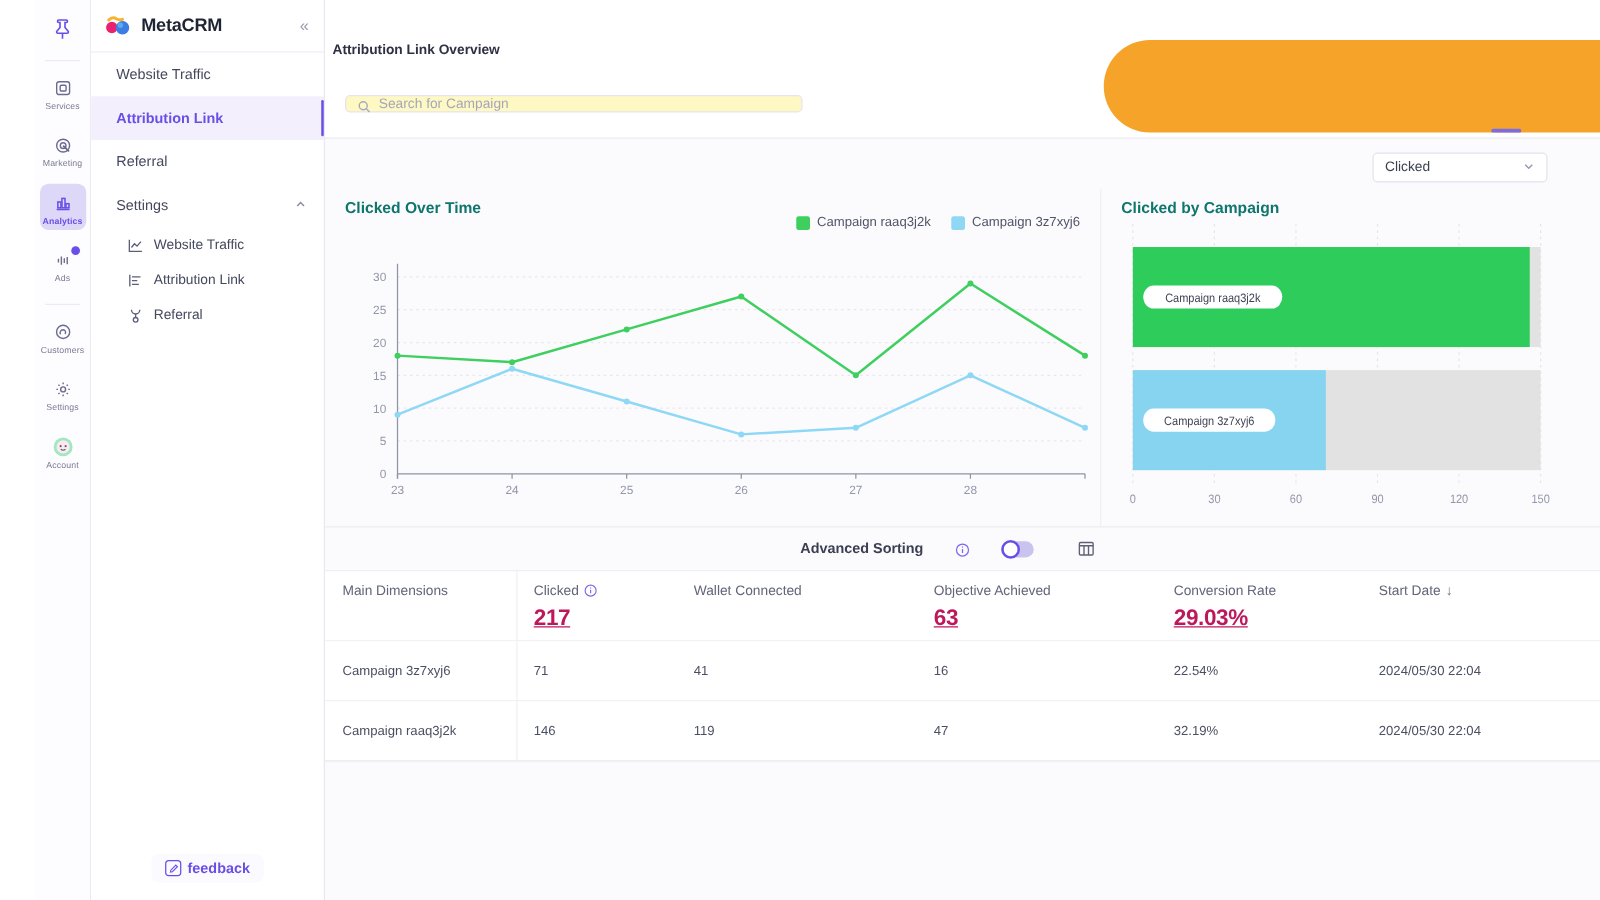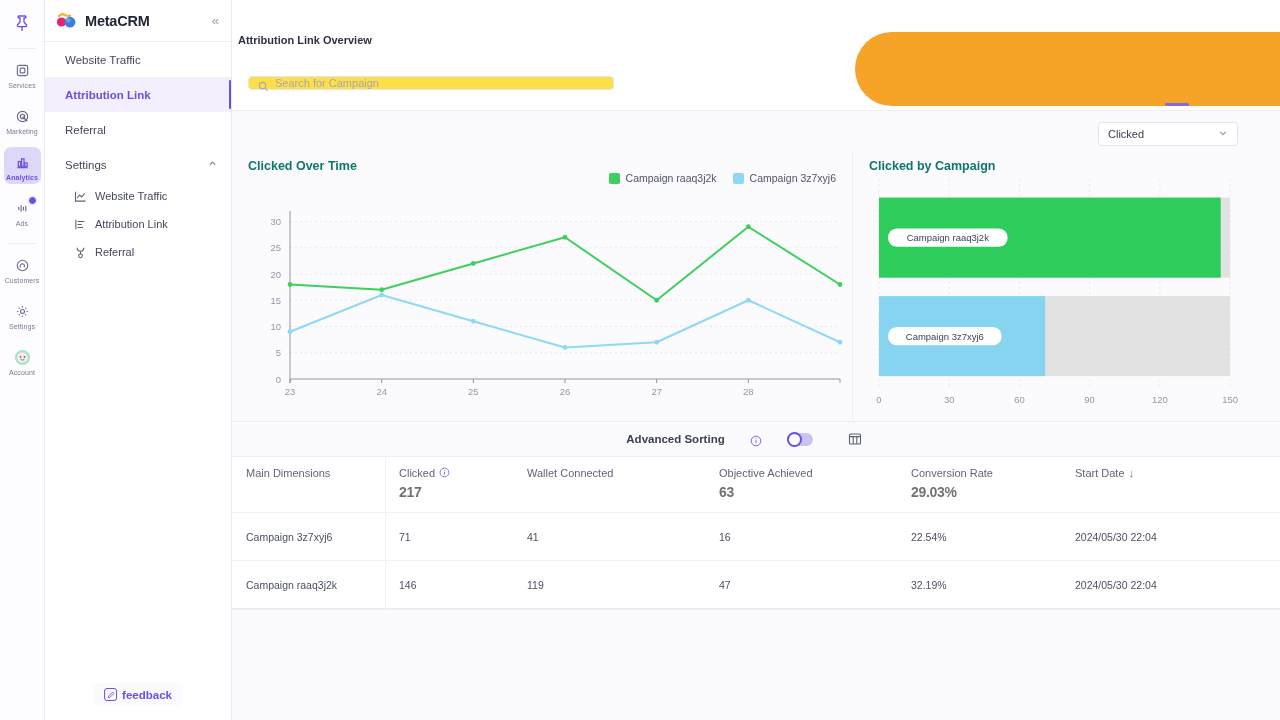--- a/index.html
+++ b/index.html
@@ -2,21 +2,21 @@
 <html><head>
 <meta charset="utf-8">
 <style>
   * { box-sizing: border-box; margin: 0; padding: 0; }
   html, body {
     width: 1280px; height: 720px;
     font-family: "Liberation Sans", sans-serif;
     background: #ffffff;
     overflow: hidden;
   }
-  .app { position: relative; width: 1280px; height: 720px; display: flex; }
+  .app { position: relative; width: 1280px; height: 720px; display: flex; padding-left: 28px; }
 
   
   .rail {
     width: 45px; height: 720px;
     background: #fdfdff;
     border-right: 1px solid #eceaf5;
     display: flex; flex-direction: column; align-items: center;
     padding-top: 8px;
     flex: 0 0 45px;
   }
@@ -89,21 +89,21 @@
   .main-head { height: 110px; position: relative; background: #ffffff; }
   .page-title {
     position: absolute; left: 6px; top: 34px;
     font-size: 11px; font-weight: 700; color: #2d3142;
   }
   .search-box {
     position: absolute; left: 16px; top: 76px;
     width: 366px; height: 14px;
     border: 1px solid #e6e4f0; border-radius: 4px;
     display: flex; align-items: center; gap: 6px; padding: 0 9px;
-    background: #fde047;
+    background: #fef9c3;
     justify-content: flex-end;
   }
   .search-box .s-ico { color: #a8a8bd; width: 11px; height: 11px; flex:0 0 11px;}
   .search-box input {
     border: none; outline: none; font-size: 11px; color: #44485c;
     font-family: "Liberation Sans", sans-serif; width: 100%; background: transparent;
   }
   .search-box input::placeholder { color: #a6a6ba; }
   .orange-banner {
     position: absolute; left: 623px; top: 32px;
@@ -157,21 +157,21 @@
     width: 15px; height: 15px; border-radius: 50%;
     background: #fff; border: 2.5px solid #6b4ee6;
   }
   .col-ico { width: 14px; height: 14px; color: #5d6174; margin-left: 10px; cursor: pointer; }
 
   
   .table { background: #fff; }
   .thead { display: flex; height: 56px; border-top: 1px solid #eeeef4; }
   .th { padding: 10px 0 0 0; position: relative; }
   .th .th-lbl { font-size: 11px; color: #616578; display: flex; align-items: center; gap: 4px; }
-  .th .th-val { font-size: 14px; font-weight: 700; color: #737373; margin-top: 5px; letter-spacing: -.3px;}
+  .th .th-val { font-size: 18px; font-weight: 700; color: #be185d; margin-top: 5px; letter-spacing: -.3px; text-decoration: underline;}
   .trow { display: flex; height: 48px; align-items: center; border-top: 1px solid #f1f1f6; }
   .td { font-size: 10.5px; color: #4b4f63; }
   .c0 { width: 153px; padding-left: 14px; flex: 0 0 153px; }
   .c1 { width: 128px; padding-left: 14px; flex: 0 0 128px; }
   .c2 { width: 192px; padding-left: 14px; flex: 0 0 192px; }
   .c3 { width: 192px; padding-left: 14px; flex: 0 0 192px; }
   .c4 { width: 164px; padding-left: 14px; flex: 0 0 164px; }
   .c5 { flex: 1; padding-left: 14px; }
   .sort-arrow { font-size: 11px; color: #6b6f82; }
   .tbl-vert {

